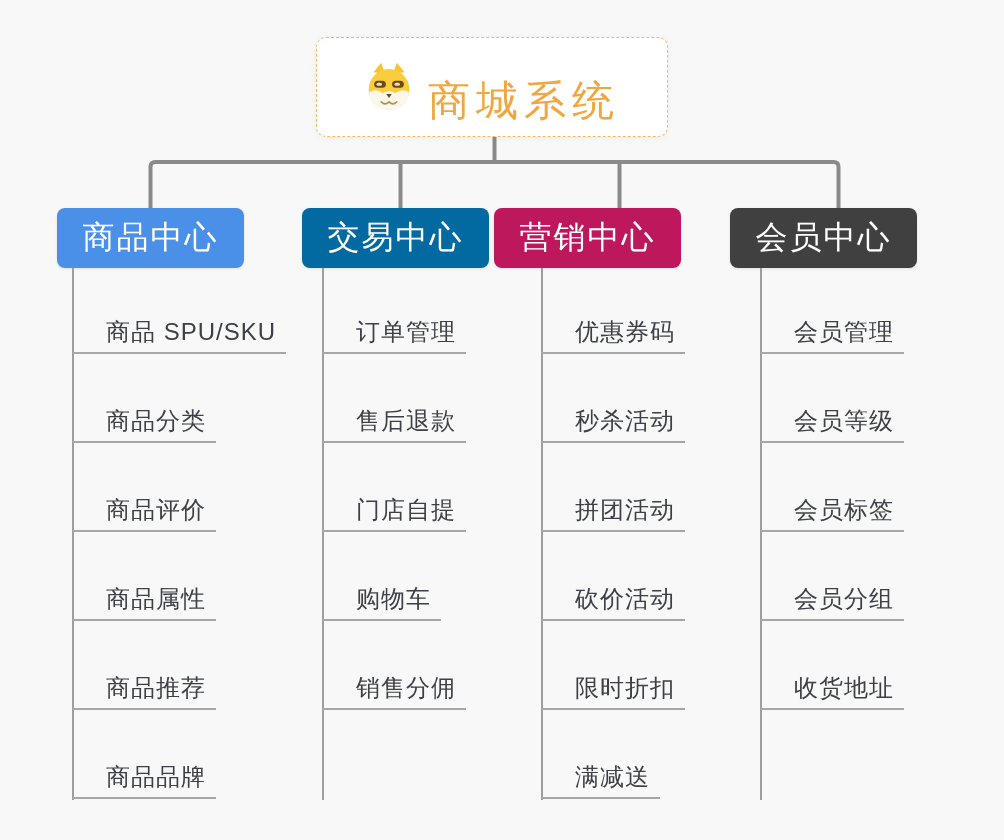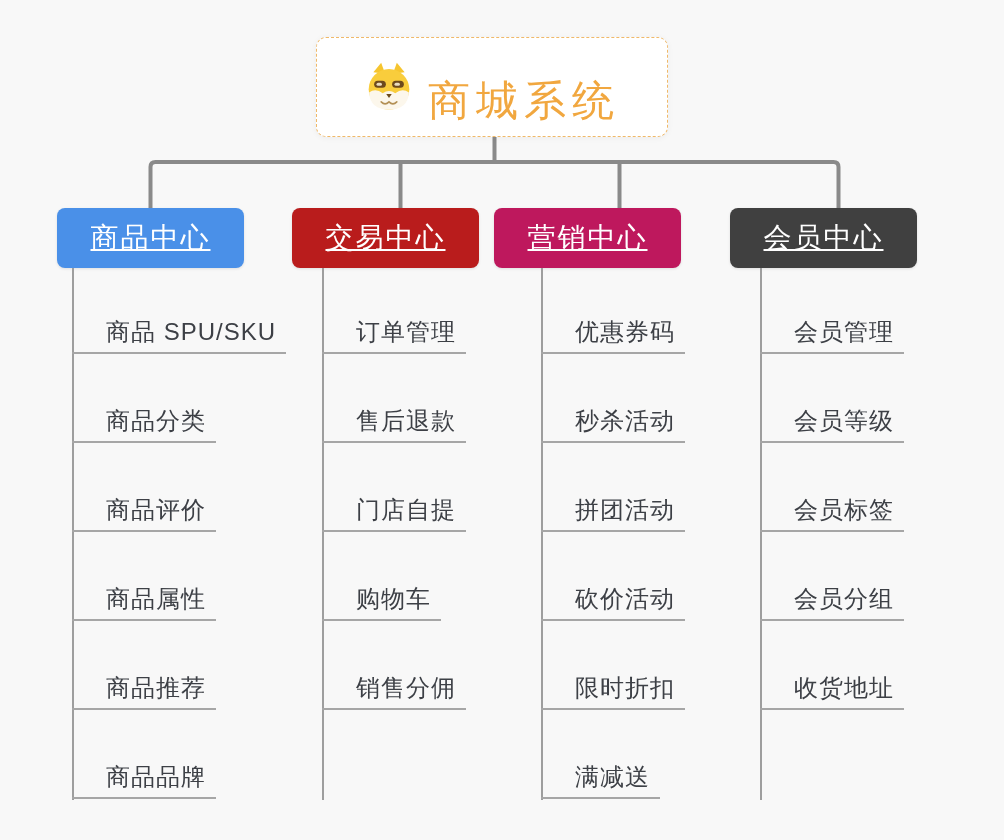--- a/index.html
+++ b/index.html
@@ -45,24 +45,23 @@
   .branch-box {
     position: absolute;
     top: 208px;
     width: 187px; height: 60px;
     border-radius: 8px;
     display: flex; align-items: center; justify-content: center;
     box-shadow: 0 1px 3px rgba(0,0,0,0.10);
   }
   .branch-label {
     color: #ffffff;
-    font-size: 28px;
+    font-size: 32px;
     letter-spacing: 2px;
     white-space: nowrap;
-    text-decoration: underline;
   }
 
   
   .col-line {
     position: absolute;
     top: 268px;
     width: 2px; height: 532px;
     background: #9e9e9e;
   }
   .child-col {
@@ -115,21 +114,21 @@
     <path d="M28.5 42 H35.5 L32 47 Z" fill="#6d4a1d"></path>
 
     <path d="M22 52 Q27 57 32 52 Q37 57 42 52" stroke="#b39055" stroke-width="2" fill="none" stroke-linecap="round"></path>
   </svg>
   <span class="root-title">商城系统</span>
 </div>
 
 <div class="branch-box" style="left: 57px; background: rgb(74, 144, 232);">
   <span class="branch-label">商品中心</span>
 </div>
-<div class="branch-box" style="left: 292px; background: #b91c1c;">
+<div class="branch-box" style="left: 302px; background: #0369a1;">
   <span class="branch-label">交易中心</span>
 </div>
 <div class="branch-box" style="left: 494px; background: #be185d;">
   <span class="branch-label">营销中心</span>
 </div>
 <div class="branch-box" style="left: 730px; background: #404040;">
   <span class="branch-label">会员中心</span>
 </div>
 
 <div class="col-line" style="left:72px"></div>

